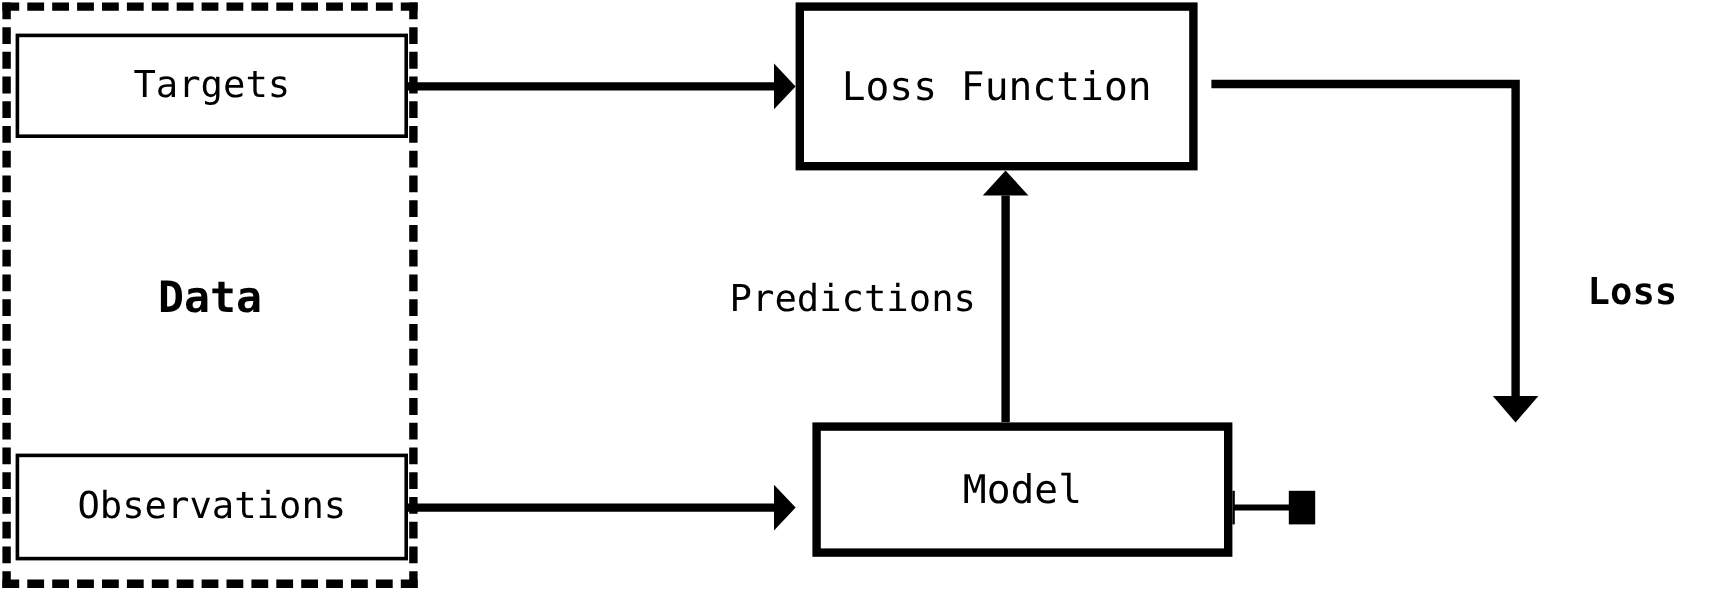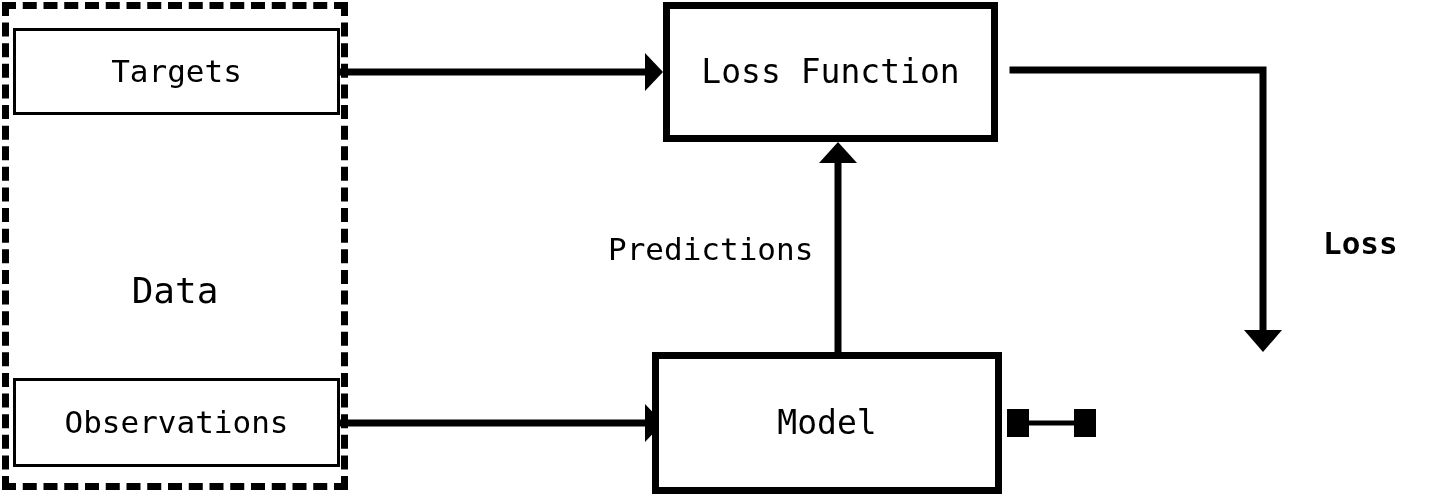--- a/index.html
+++ b/index.html
@@ -46,24 +46,23 @@
     font-size: 31px;
     letter-spacing: 0px;
   }
   
   .mainnode {
     border: 7px solid #000000;
     font-size: 33px;
   }
   .group-label {
     position: absolute;
-    font-weight: normal;
+    font-weight: bold;
     font-size: 36px;
     text-align: center;
-    margin-top: 42px;
   }
   .edge-label {
     position: absolute;
     font-size: 31px;
     white-space: nowrap;
   }
 </style>
 </head>
 <body>
 
@@ -107,21 +106,21 @@
   </div>
 
   <div class="node subnode" style="left:13px; top:28px; width:327px; height:87px;">
     <span>Targets</span>
   </div>
 
   <div class="node mainnode" style="left:663px; top:2px; width:335px; height:140px;">
     <span>Loss Function</span>
   </div>
 
-  <div class="node mainnode" style="left:652px; top:352px; width:350px; height:142px;">
+  <div class="node mainnode" style="left:677px; top:352px; width:350px; height:112px;">
     <span>Model</span>
   </div>
 
 
   <div class="edge-label" style="left:608px; top:231px;">Predictions</div>
 
   <div class="edge-label" style="left:1323px; top:225px;font-weight:bold;">Loss</div>
 
 </div>
 

